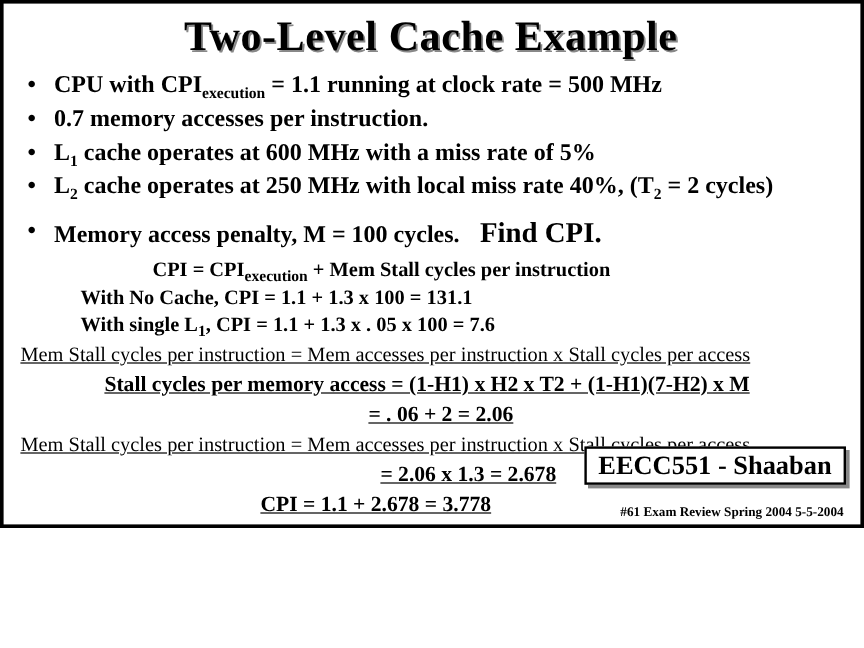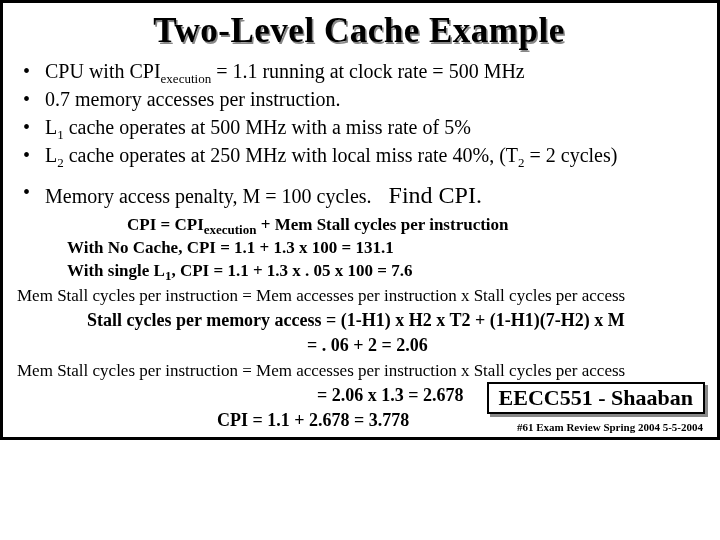--- a/index.html
+++ b/index.html
@@ -29,20 +29,21 @@
     list-style: none;
     margin: 0;
     padding: 0 0 0 4px;
   }
   .bullets > li {
     position: relative;
     padding-left: 24px;
     font-size: 20px;
     margin: 3px 0;
     line-height: 1.25;
+    font-weight: bold;
   }
   .bullets > li::before {
     content: "•";
     position: absolute;
     left: 2px;
     top: 0;
     font-size: 20px;
   }
   .findcpi {
     font-size: 24px;
@@ -55,26 +56,27 @@
   }
   .calc-block {
     margin: 4px 0 0 50px;
     font-size: 17px;
     line-height: 1.35;
   }
   .little {
     font-size: 17px;
     margin: 2px 0;
     line-height: 1.3;
+    text-decoration: underline;
   }
   .bold { font-weight: bold; }
   .course-box-wrap {
     position: absolute;
     right: 12px;
-    bottom: 23px;
+    bottom: 33px;
   }
   .course-box {
     border: 2px solid #000;
     box-shadow: 3px 3px 0 #888;
     padding: 1px 10px;
     font-size: 22px;
     font-weight: bold;
     background: #fff;
   }
   .footer {
@@ -92,21 +94,21 @@
 <div class="slide">
 
   <div class="title">Two-Level Cache Example</div>
 
   <ul class="bullets">
     <li>
       <span>CPU with CPI</span><span class="sub">execution</span><span> = 1.1  running at clock rate = 500 MHz</span>
     </li>
     <li>0.7 memory accesses per instruction.</li>
     <li>
-      <span>L</span><span class="sub">1</span><span> cache operates at 500 MHz with a miss rate of 5%</span>
+      <span>L</span><span class="sub">1</span><span> cache operates at 600 MHz with a miss rate of 5%</span>
     </li>
     <li>
       <span>L</span><span class="sub">2</span><span> cache operates at 250 MHz with local miss rate  40%,  (T</span><span class="sub">2</span><span> = 2 cycles)</span>
     </li>
   </ul>
 
   <div style="height:6px"></div>
 
   <ul class="bullets">
     <li>

